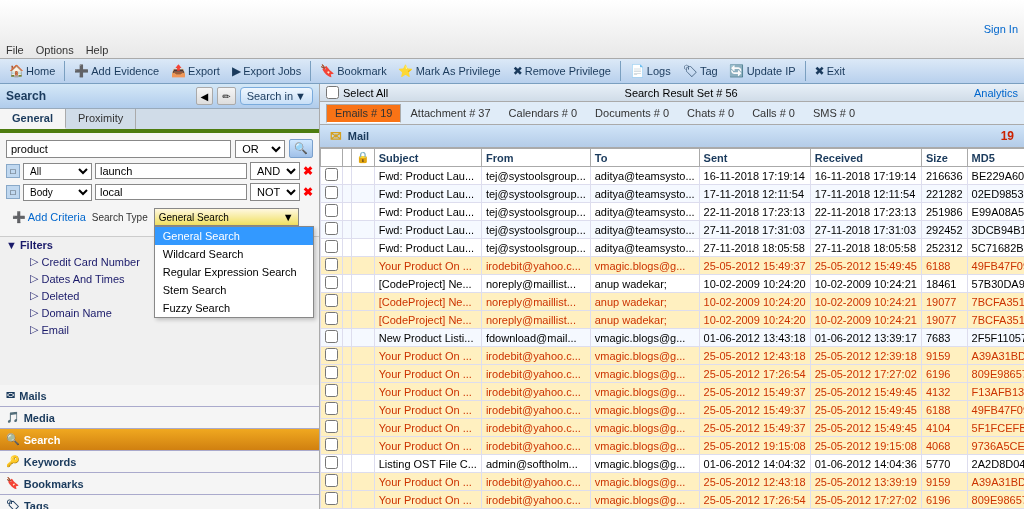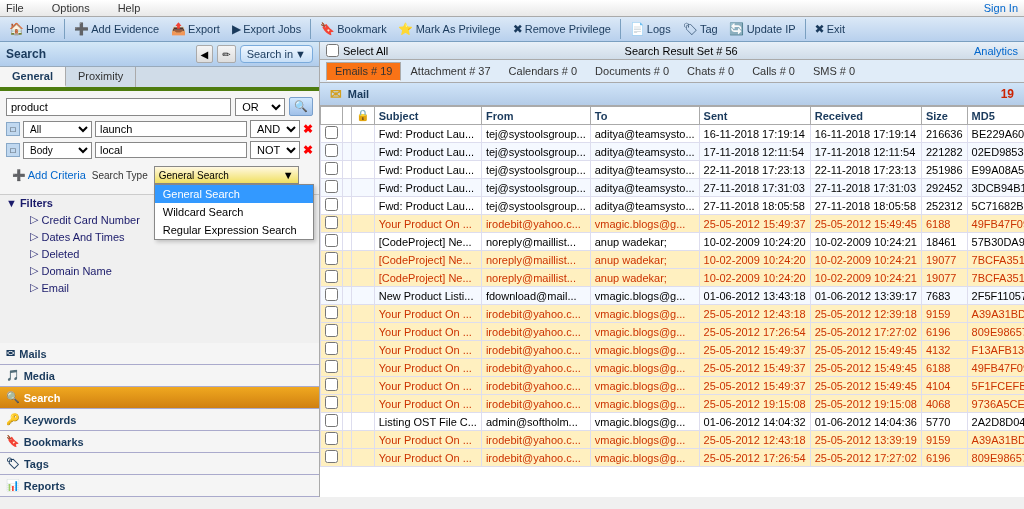--- a/index.html
+++ b/index.html
@@ -1,20 +1,20 @@
 <!DOCTYPE html>
 <html><head>
   <meta charset="utf-8">
   <style>
     * { box-sizing: border-box; margin: 0; padding: 0; font-family: 'Segoe UI', Tahoma, Geneva, Verdana, sans-serif; font-size: 11px; }
     body { background: #f0f0f0; overflow: hidden; width: 1024px; height: 509px; }
 
     
     .top-bar { background: linear-gradient(to bottom, #ffffff, #e8e8e8); border-bottom: 1px solid #aaa; display: flex; align-items: center; justify-content: space-between; padding: 2px 6px; }
-    .menu-bar { display: flex; gap: 28px; font-size: 11px; color: #333; }
+    .menu-bar { display: flex; gap: 12px; font-size: 11px; color: #333; margin-top: 42px; }
     .menu-bar span { cursor: pointer; }
 
     
     .toolbar { background: linear-gradient(to bottom, #dce9f7, #b8d0ed); border-bottom: 1px solid #7a9fc0; display: flex; align-items: center; padding: 2px 4px; gap: 2px; flex-wrap: wrap; }
     .toolbar-btn { display: flex; align-items: center; gap: 2px; padding: 2px 5px; background: transparent; border: none; cursor: pointer; color: #1a3a5c; font-size: 11px; border-radius: 2px; white-space: nowrap; }
     .toolbar-icon { font-size: 12px; }
     .toolbar-sep { width: 1px; height: 20px; background: #7a9fc0; margin: 0 2px; }
 
     
     .main-layout { display: flex; height: calc(509px - 54px); }
@@ -229,20 +229,22 @@
         <span class="search-type-label">Search Type</span>
         <div class="dropdown-container">
           <div style="display:flex;align-items:center;border:1px solid #888;background:linear-gradient(to bottom,#fff8e0,#f0e060);padding:2px 4px;cursor:pointer;width:145px;">
             <span style="flex:1;font-size:10px;">General Search</span>
             <span>▼</span>
           </div>
           <div class="dropdown-menu">
             <div class="dropdown-item highlighted">General Search</div>
             <div class="dropdown-item">Wildcard Search</div>
             <div class="dropdown-item">Regular Expression Search</div>
+            <div class="dropdown-item">Stem Search</div>
+            <div class="dropdown-item">Fuzzy Search</div>
           </div>
         </div>
       </div>
     </div>
 
     <div class="filters-section">
       <div class="tree-item tree-root">
         <span>▼</span>
         <span>Filters</span>
       </div>

